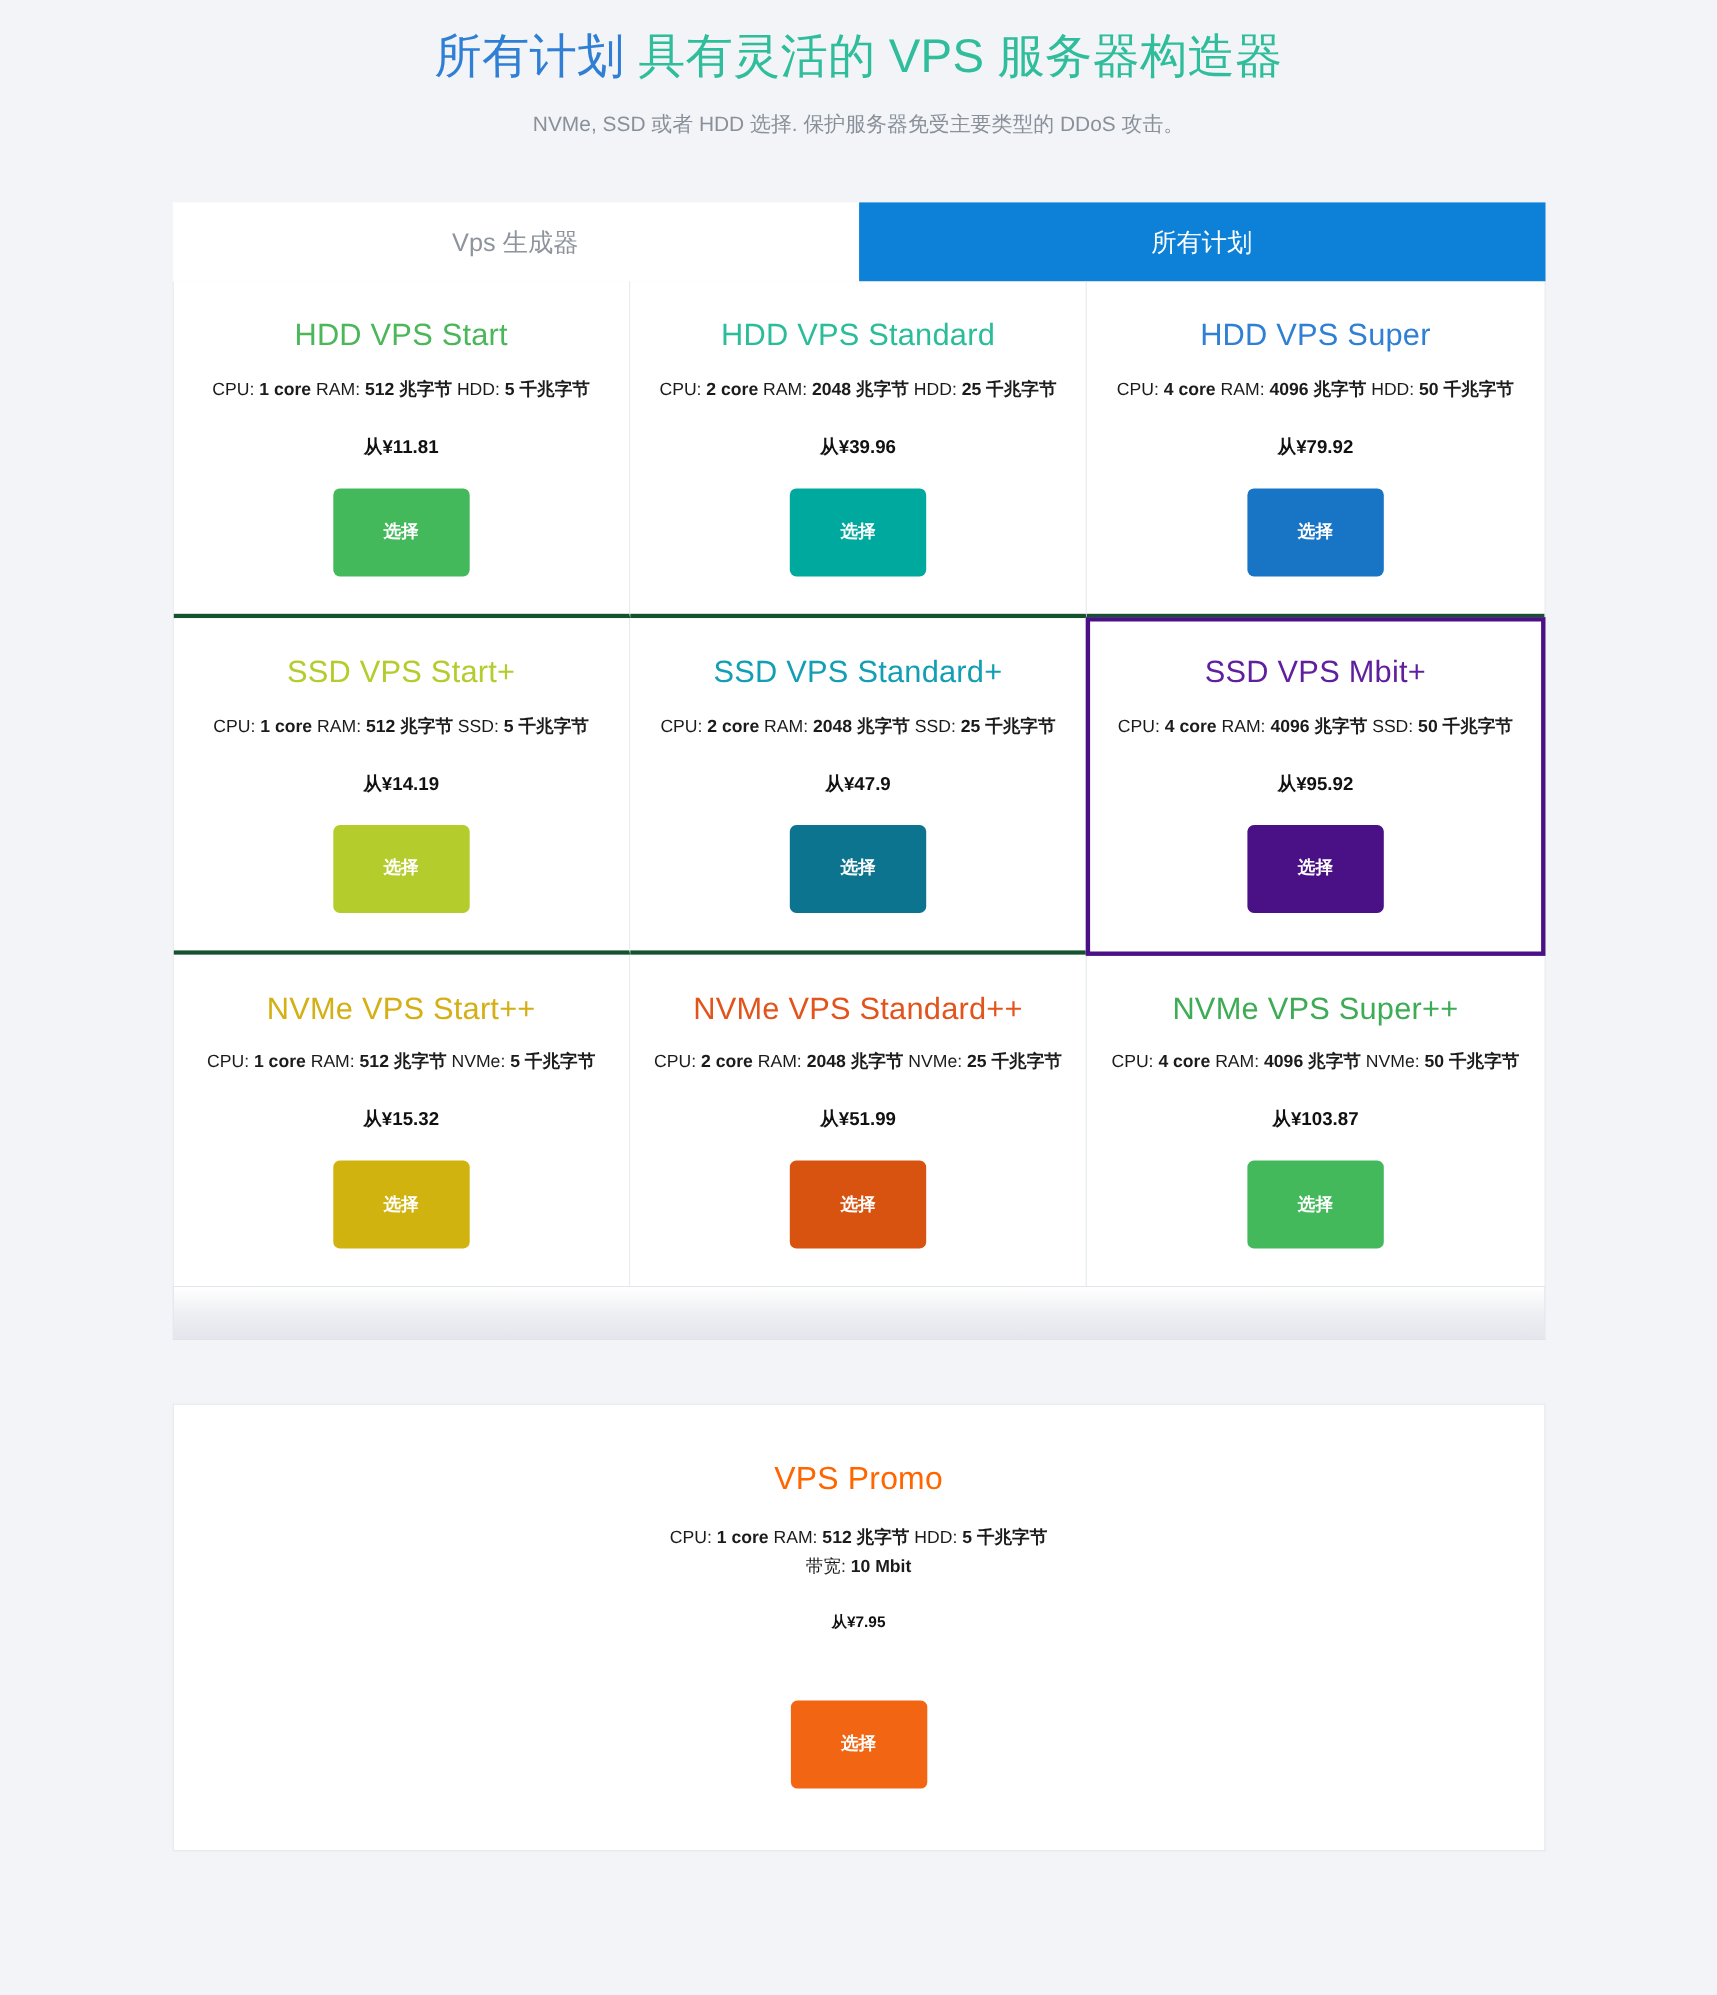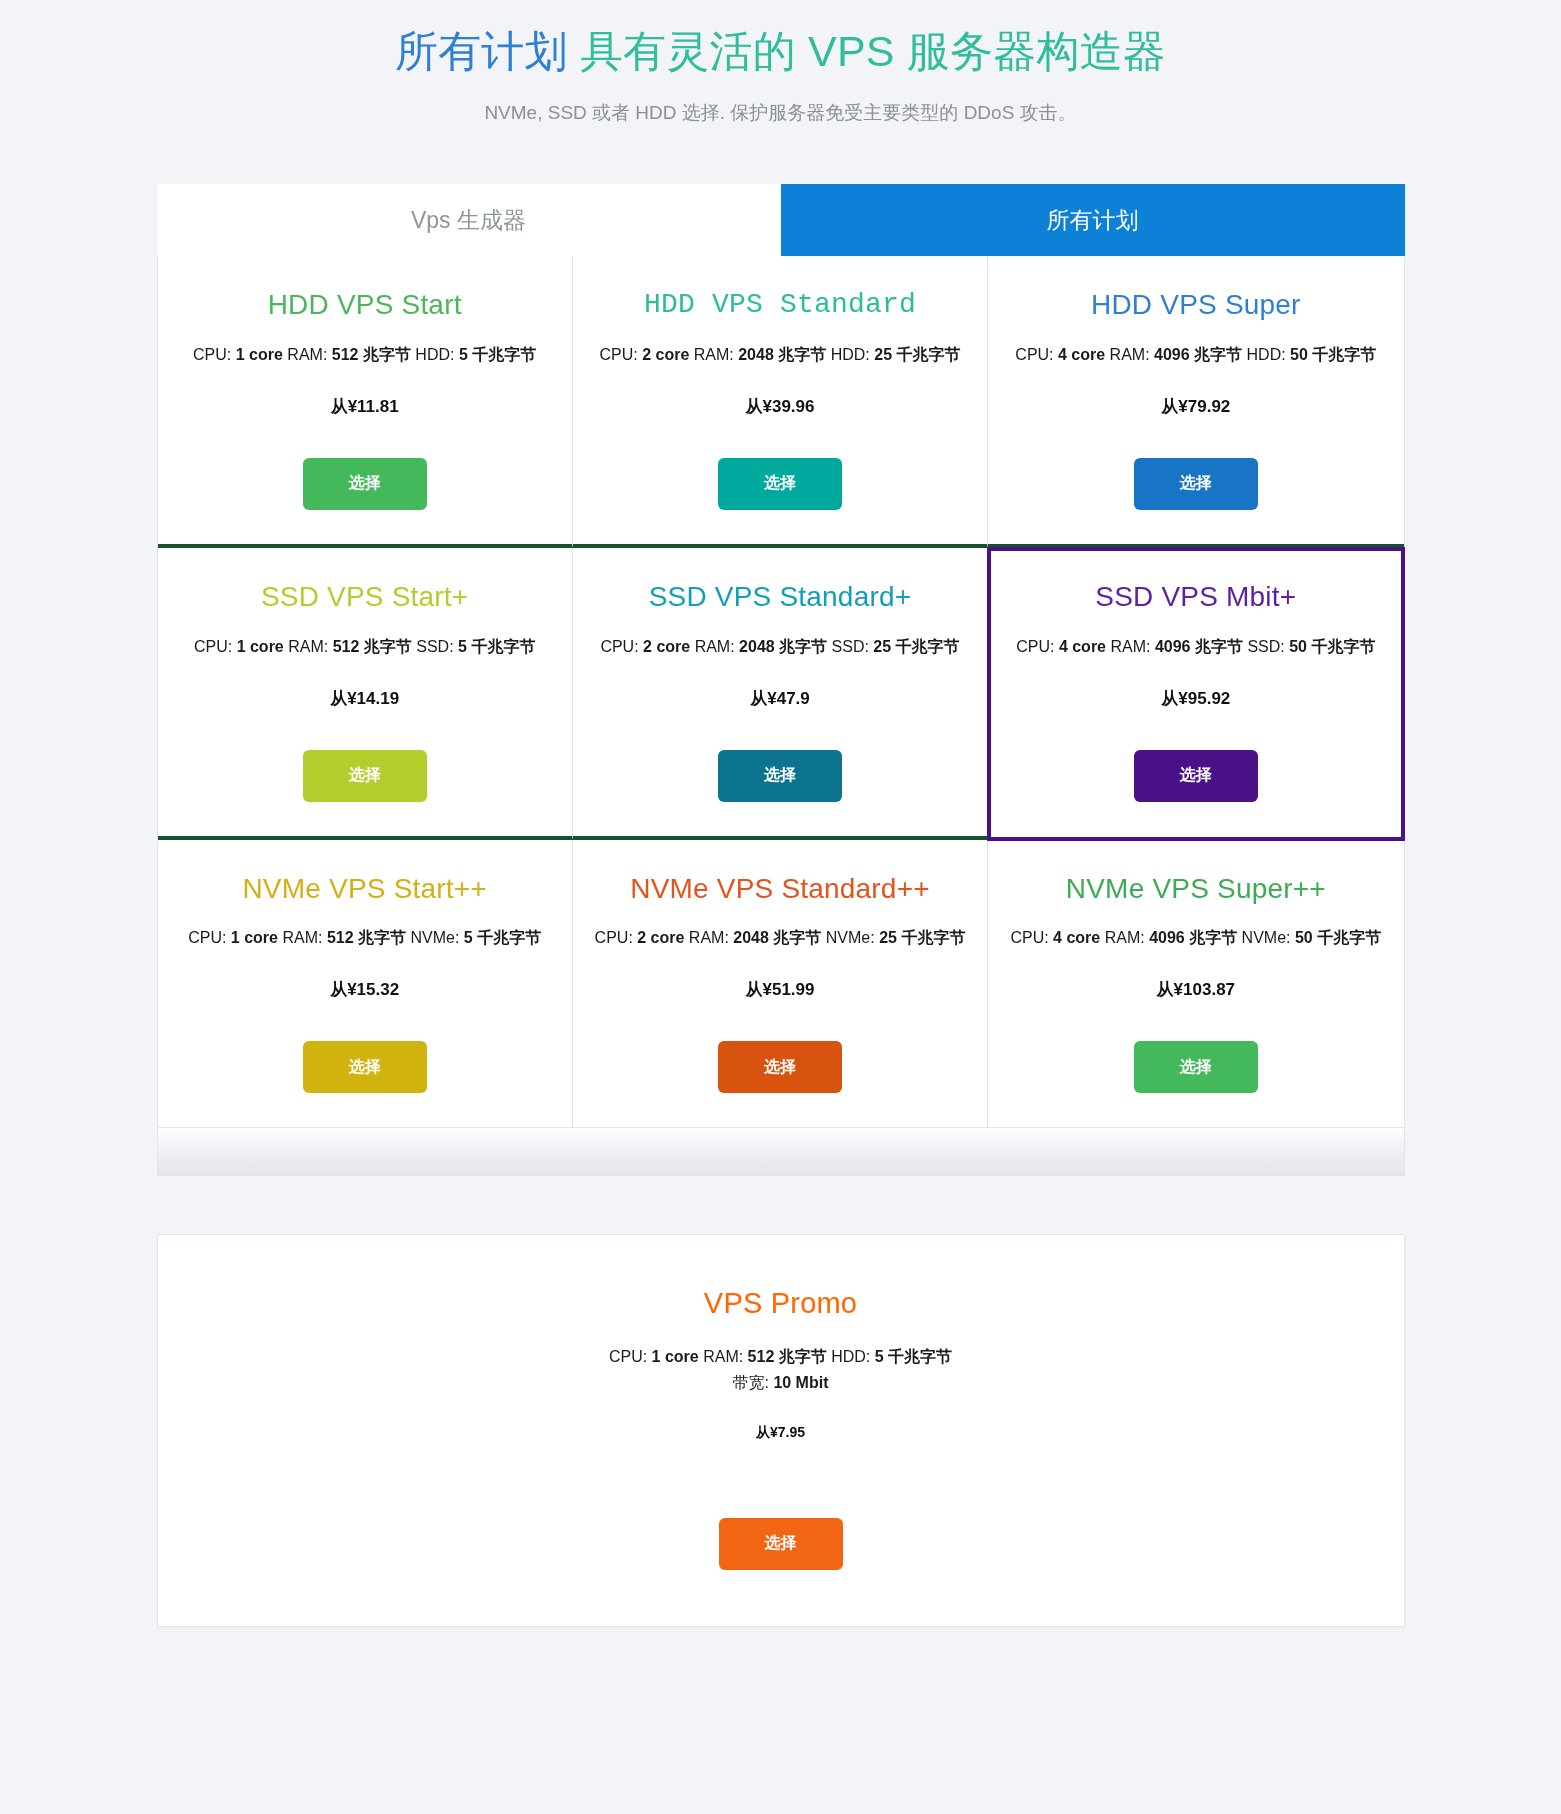--- a/index.html
+++ b/index.html
@@ -93,23 +93,23 @@
     line-height: 1.5;
   }
   .plan-specs b { font-weight: 700; }
   .plan-price {
     margin-top: 28px;
     font-size: 17px;
     font-weight: 700;
     color: #111;
   }
   .btn {
-    margin-top: 40px;
+    margin-top: 26px;
     min-width: 124px;
-    height: 52px;
+    height: 80px;
     border: none;
     border-radius: 6px;
     color: #fff;
     font-size: 16px;
     font-weight: 700;
     font-family: Liberation Mono, monospace;
     cursor: pointer;
     padding: 0 28px;
     display: inline-flex;
     align-items: center;
@@ -178,21 +178,21 @@
       <div class="tab active" style="background: rgb(13, 128, 216);">所有计划</div>
     </div>
   <div class="grid" id="grid">
       <div class="cell">
         <div class="plan-title" style="color: rgb(76, 183, 90);">HDD VPS Start</div>
         <div class="plan-specs"><span>CPU: </span><b>1 core</b><span> RAM: </span><b>512 兆字节</b><span> HDD: </span><b>5 千兆字节</b></div>
         <div class="plan-price">从¥11.81</div>
         <button class="btn" style="background: rgb(68, 185, 91);">选择</button>
       </div>
       <div class="cell">
-        <div class="plan-title" style="color: rgb(43, 189, 154); font-family: Liberation Mono, monospace;">HDD VPS Standard</div>
+        <div class="plan-title" style="color: rgb(43, 189, 154);">HDD VPS Standard</div>
         <div class="plan-specs"><span>CPU: </span><b>2 core</b><span> RAM: </span><b>2048 兆字节</b><span> HDD: </span><b>25 千兆字节</b></div>
         <div class="plan-price">从¥39.96</div>
         <button class="btn" style="background: rgb(0, 169, 157);">选择</button>
       </div>
       <div class="cell">
         <div class="plan-title" style="color: rgb(47, 127, 212);">HDD VPS Super</div>
         <div class="plan-specs"><span>CPU: </span><b>4 core</b><span> RAM: </span><b>4096 兆字节</b><span> HDD: </span><b>50 千兆字节</b></div>
         <div class="plan-price">从¥79.92</div>
         <button class="btn" style="background: rgb(24, 116, 196);">选择</button>
       </div>

